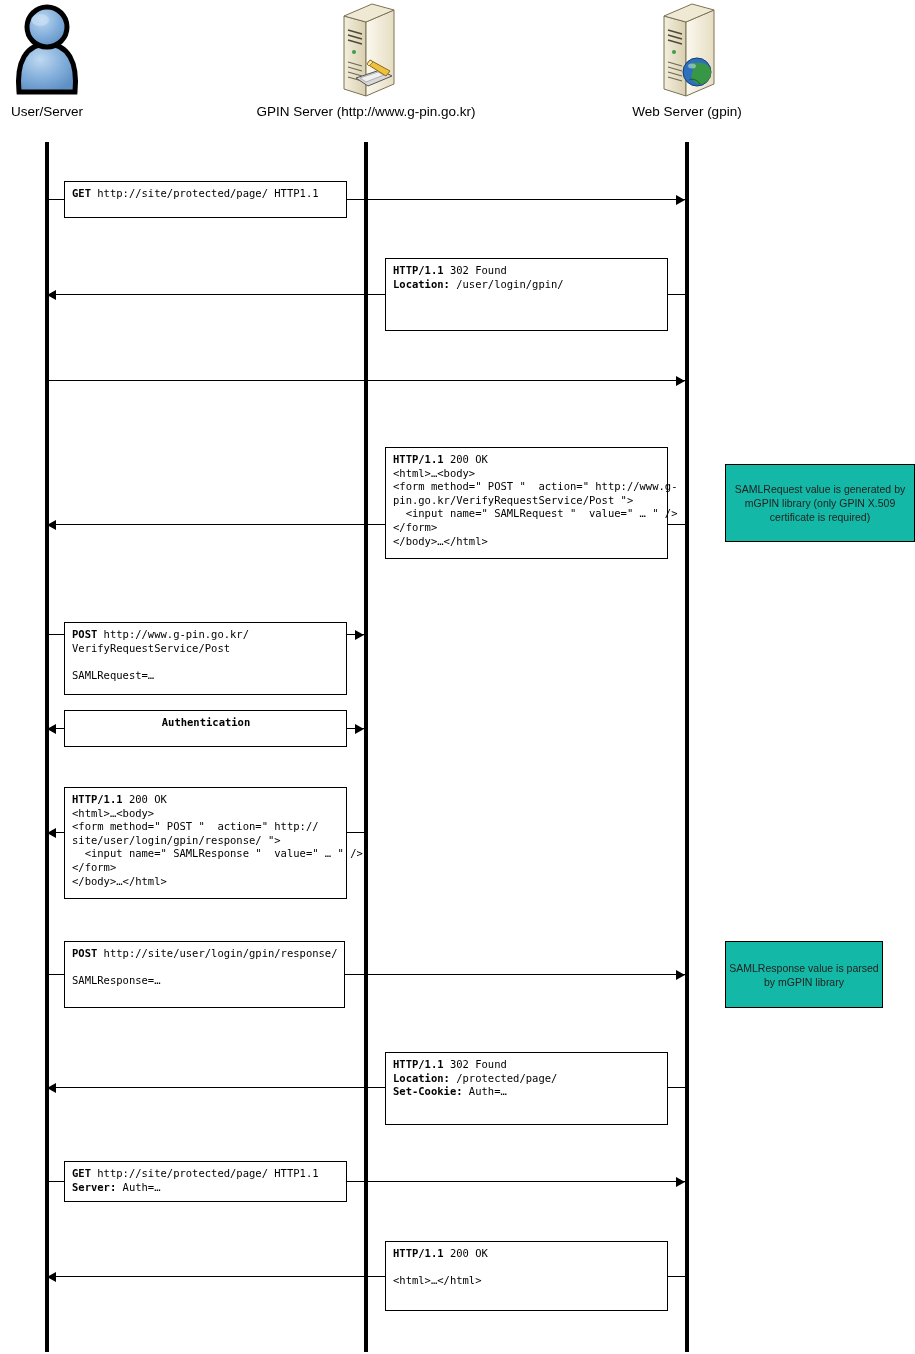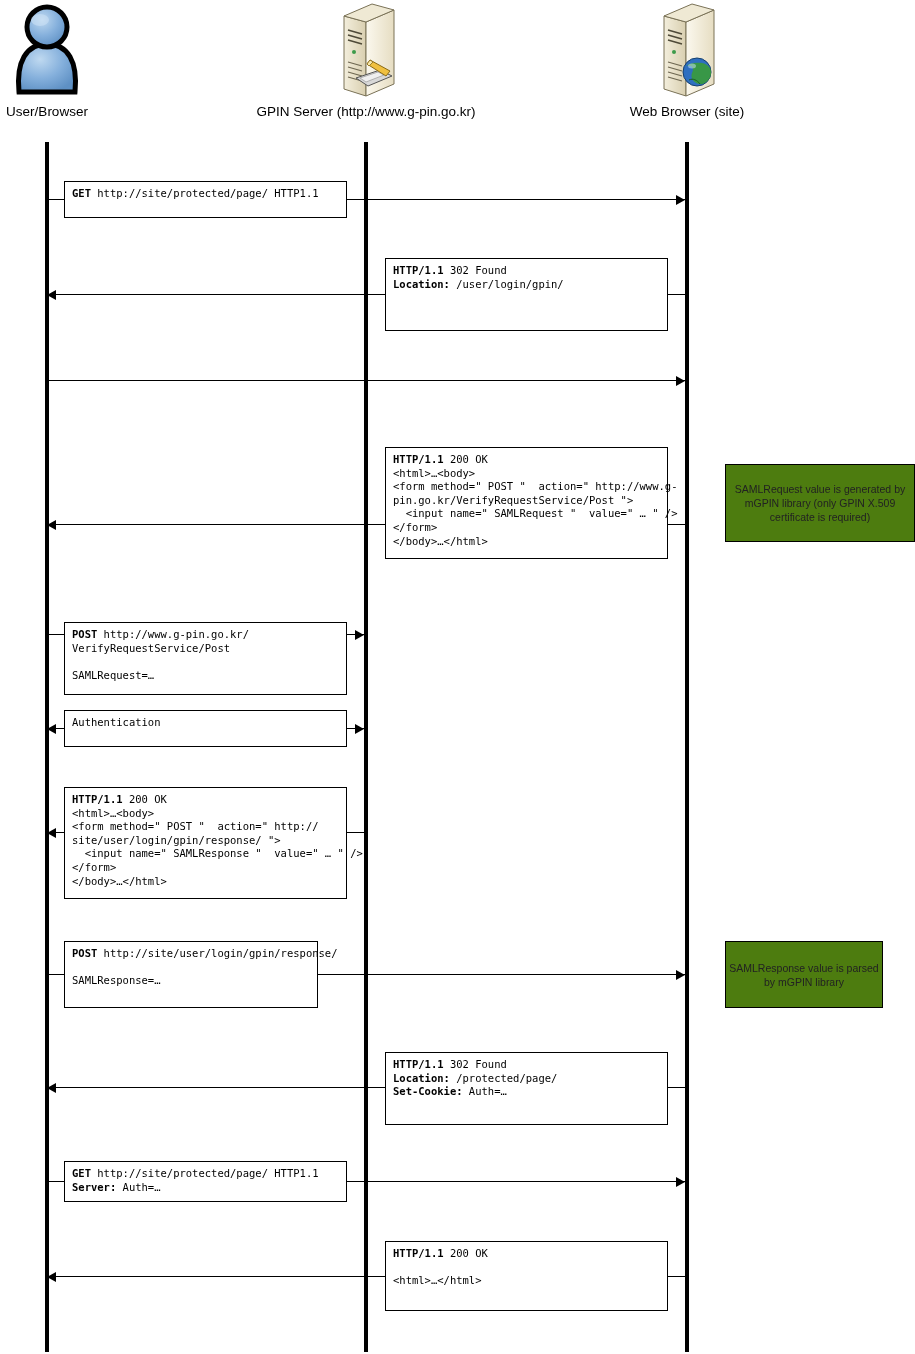--- a/index.html
+++ b/index.html
@@ -25,26 +25,26 @@
     position:absolute; width:4px; background:#000; top:142px; height:1210px;
   }
 
   
   .msgbox {
     position:absolute; border:1.5px solid #000; background:#fff;
     font-family:"DejaVu Sans Mono", monospace;
     font-size:10.5px; line-height:13.6px; color:#000;
     padding:5px 6px 5px 7px; white-space:pre; z-index:6;
   }
-  .msgbox.center { text-align:left; }
+  .msgbox.center { text-align:center;font-weight:bold; }
   .msgbox b { font-weight:bold;margin-top:32px; }
 
   
   .note {
-    position:absolute; border:1px solid #000; background:#4d7c0f;
+    position:absolute; border:1px solid #000; background:#14b8a6;
     font-family:"Liberation Sans", sans-serif;
     font-size:10.5px; line-height:14px; color:#222;
     display:flex; align-items:center; justify-content:center;
     text-align:center; padding:4px 0; z-index:6;
   }
 
   
   .conn { position:absolute; height:1.4px; background:#000; z-index:2; }
   .head { position:absolute; width:0; height:0; z-index:3; }
   .head.right {
@@ -69,21 +69,21 @@
             <stop offset="0%" stop-color="#BFD9F0"></stop>
             <stop offset="55%" stop-color="#85B0DC"></stop>
             <stop offset="100%" stop-color="#5E90C4"></stop>
           </radialGradient>
         </defs>
         <path d="M11 92 C8 62 18 44 39 44 C60 44 70 62 67 92 Z" fill="url(#ug)" stroke="#000" stroke-width="5"></path>
         <circle cx="39" cy="27" r="20" fill="url(#ug)" stroke="#000" stroke-width="5"></circle>
         <ellipse cx="32" cy="20" rx="9" ry="6" fill="#CFE3F5" opacity="0.55"></ellipse>
       </svg>
     </div>
-    <div class="actor-label">User/Browser</div>
+    <div class="actor-label">User/Server</div>
   </div>
 
   <div class="actor" style="left:246px; top:0px; width:240px; height:125px;">
     <div class="actor-icon" style="left:50%; margin-left:-48px; transform:none;">
       <svg width="96" height="100" viewBox="0 0 96 100">
         <defs>
           <linearGradient id="sv1" x1="0" y1="0" x2="1" y2="0">
             <stop offset="0%" stop-color="#F3EEDC"></stop>
             <stop offset="100%" stop-color="#D9CFB0"></stop>
           </linearGradient>
@@ -134,21 +134,21 @@
         <path d="M26 62 L40 66 M26 67 L40 71 M26 72 L40 76 M26 77 L40 81" stroke="#6E6751" stroke-width="1.2" fill="none"></path>
         <circle cx="32" cy="52" r="2" fill="#3D9B4A"></circle>
 
         <circle cx="55" cy="72" r="14" fill="#2E6FC0" stroke="#16406E" stroke-width="1"></circle>
         <path d="M44 66 C49 64 53 68 50 73 C48 78 52 83 57 84 C63 85 68 80 69 74
                  C70 69 66 64 60 63 C54 62 48 63 44 66 Z" fill="#3A9B3A" opacity="0.9"></path>
         <path d="M47 80 C51 78 55 80 58 84" stroke="#1B5E20" stroke-width="1" fill="none"></path>
         <ellipse cx="50" cy="66" rx="4" ry="2.5" fill="#CFE7FA" opacity="0.5"></ellipse>
       </svg>
     </div>
-    <div class="actor-label">Web Browser (site)</div>
+    <div class="actor-label">Web Server (gpin)</div>
   </div>
 
   <div class="lifeline" style="left:45px;"></div>
   <div class="lifeline" style="left:364px;"></div>
   <div class="lifeline" style="left:685px;"></div>
 
   <div class="conn" style="left:47px; top:199px; width:638px;"></div>
   <div class="head right" style="left:676px; top:195px;"></div>
   <div class="msgbox" id="box-m1" style="left:64px; top:181px; width:283px; height:37px;"><div><b>GET</b> http://site/protected/page/ HTTP1.1</div></div>
 
@@ -175,21 +175,21 @@
   <div class="head right" style="left:355px; top:724px;"></div>
   <div class="head left" style="left:47px; top:724px;"></div>
   <div class="msgbox center" id="box-m6" style="left:64px; top:710px; width:283px; height:37px;"><div>Authentication</div></div>
 
   <div class="conn" style="left:47px; top:832px; width:317px;"></div>
   <div class="head left" style="left:47px; top:828px;"></div>
   <div class="msgbox" id="box-m7" style="left:64px; top:787px; width:283px; height:112px;"><div><b>HTTP/1.1</b> 200 OK</div><div>&lt;html&gt;…&lt;body&gt;</div><div>&lt;form method=" POST "  action=" http://</div><div>site/user/login/gpin/response/ "&gt;</div><div>  &lt;input name=" SAMLResponse "  value=" … " /&gt;</div><div>&lt;/form&gt;</div><div>&lt;/body&gt;…&lt;/html&gt;</div></div>
 
   <div class="conn" style="left:47px; top:974px; width:638px;"></div>
   <div class="head right" style="left:676px; top:970px;"></div>
-  <div class="msgbox" id="box-m8" style="left:64px; top:941px; width:254px; height:67px;"><div><b>POST</b> http://site/user/login/gpin/response/</div><div>&nbsp;</div><div>SAMLResponse=…</div></div>
+  <div class="msgbox" id="box-m8" style="left:64px; top:941px; width:281px; height:67px;"><div><b>POST</b> http://site/user/login/gpin/response/</div><div>&nbsp;</div><div>SAMLResponse=…</div></div>
 
   <div class="note" style="left:725px; top:941px; width:158px; height:67px;">
     <span>SAMLResponse value is parsed by mGPIN library</span>
   </div>
 
   <div class="conn" style="left:47px; top:1087px; width:638px;"></div>
   <div class="head left" style="left:47px; top:1083px;"></div>
   <div class="msgbox" id="box-m9" style="left:385px; top:1052px; width:283px; height:73px;"><div><b>HTTP/1.1</b> 302 Found</div><div><b>Location:</b> /protected/page/</div><div><b>Set-Cookie:</b> Auth=…</div></div>
 
   <div class="conn" style="left:47px; top:1181px; width:638px;"></div>

